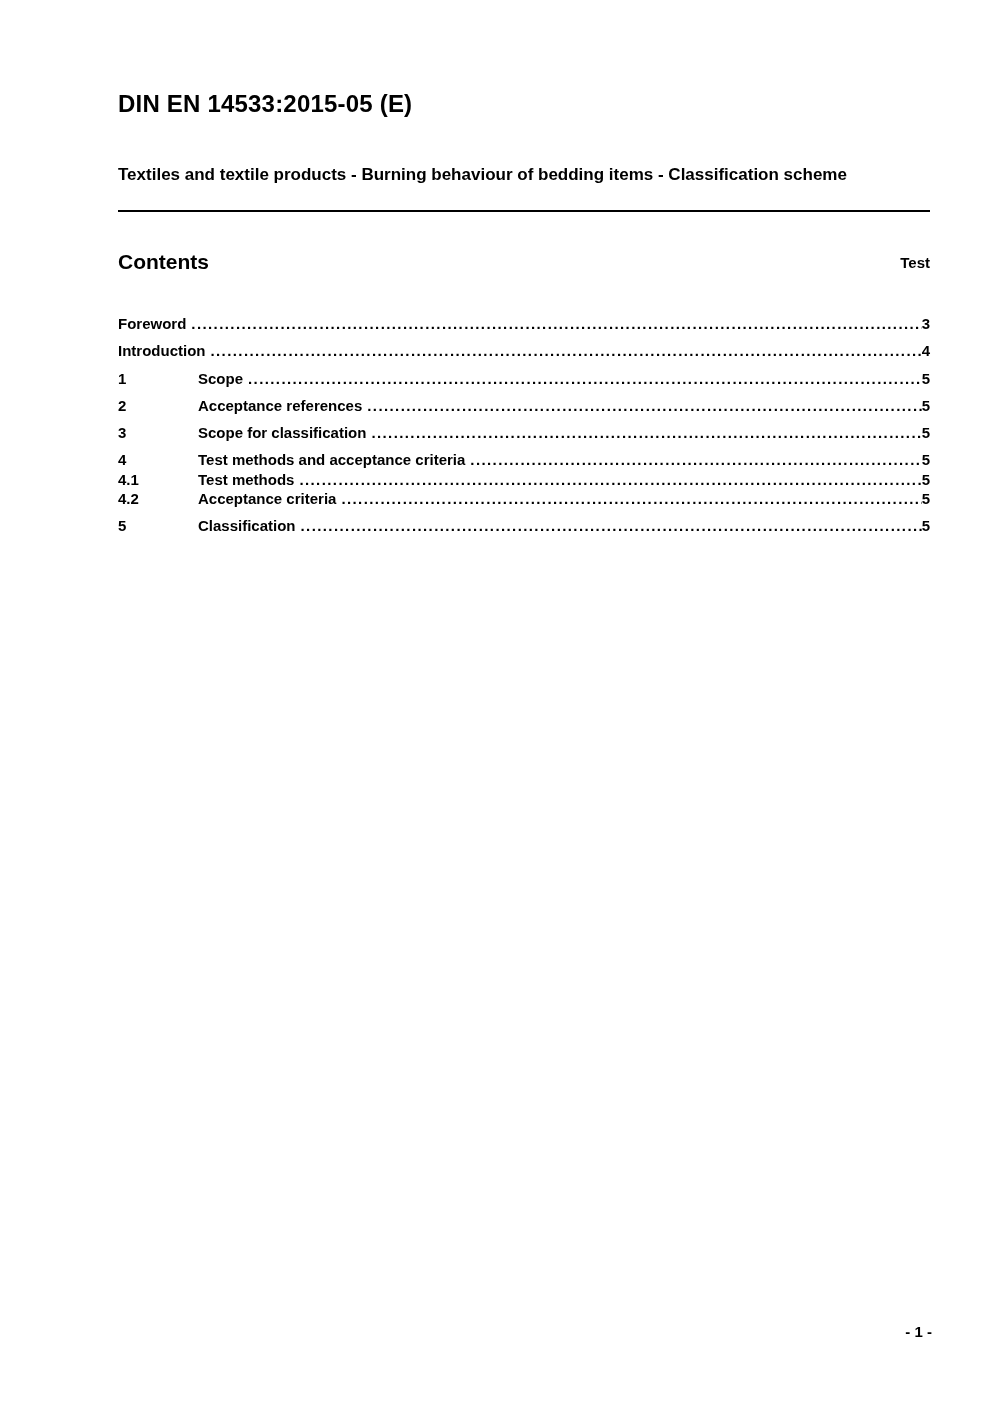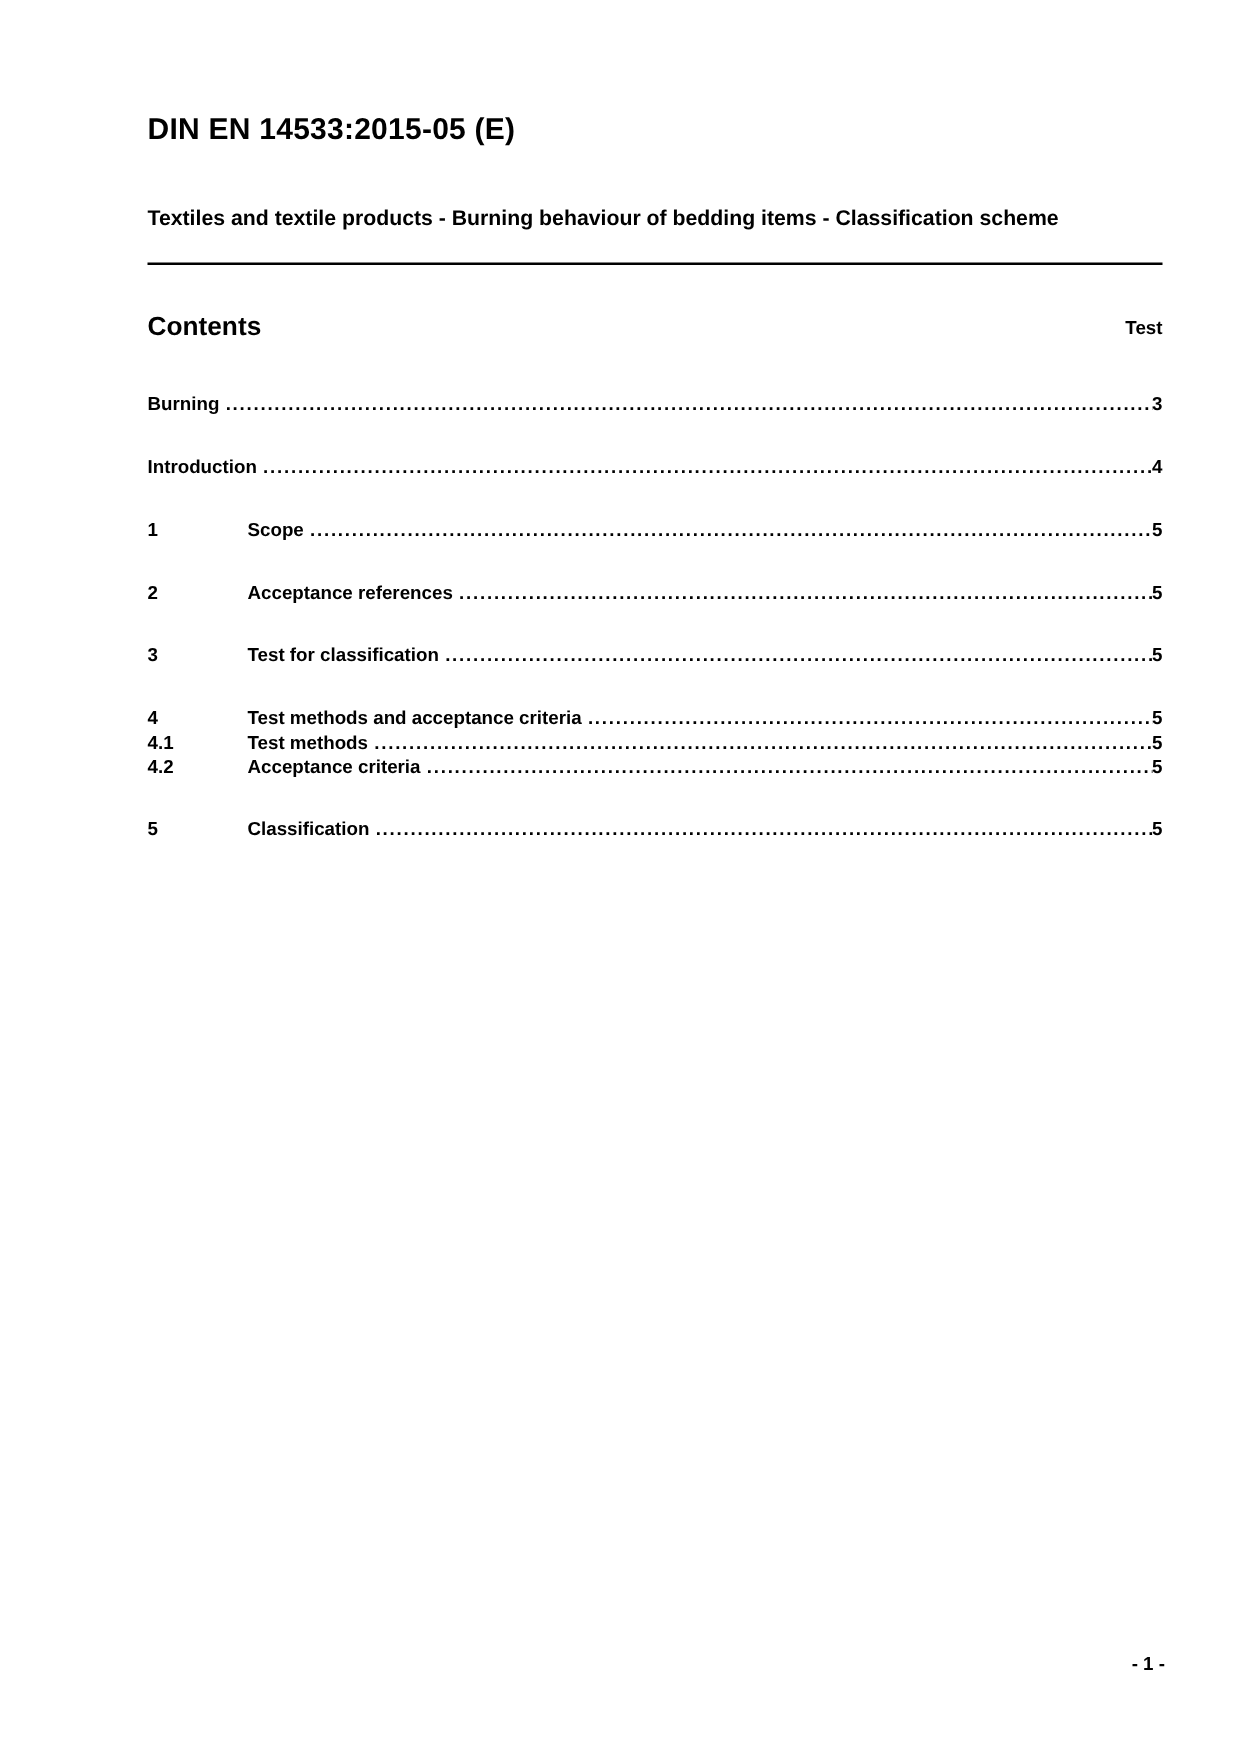--- a/index.html
+++ b/index.html
@@ -63,21 +63,21 @@
     list-style: none;
   }
   .toc-row {
     display: flex;
     align-items: baseline;
     font-size: 15px;
     font-weight: bold;
     line-height: 19.3px;
     white-space: nowrap;
   }
-  .toc-row.gap { margin-top: 31px; }
+  .toc-row.gap { margin-top: 8px; }
   .toc-num {
     flex: none;
     width: 80px;
   }
   .toc-title { flex: none; }
   .toc-dots {
     flex: 1 1 auto;
     overflow: hidden;
     margin-left: 5px;
     letter-spacing: 1.4px;
@@ -106,21 +106,21 @@
   <div class="title-rule"></div>
 
   <div class="contents-row">
     <span class="contents-heading">Contents</span>
     <span class="page-col-label">Test</span>
   </div>
 
   <ul class="toc">
 
     <li class="toc-row">
-      <span class="toc-title">Burning</span>
+      <span class="toc-title">Foreword</span>
       <span class="toc-dots"></span>
       <span class="toc-page">3</span>
     </li>
 
     <li class="toc-row gap">
       <span class="toc-title">Introduction</span>
       <span class="toc-dots"></span>
       <span class="toc-page">4</span>
     </li>
 
@@ -133,21 +133,21 @@
 
     <li class="toc-row gap">
       <span class="toc-num">2</span>
       <span class="toc-title">Acceptance references</span>
       <span class="toc-dots"></span>
       <span class="toc-page">5</span>
     </li>
 
     <li class="toc-row gap">
       <span class="toc-num">3</span>
-      <span class="toc-title">Test for classification</span>
+      <span class="toc-title">Scope for classification</span>
       <span class="toc-dots"></span>
       <span class="toc-page">5</span>
     </li>
 
     <li class="toc-row gap">
       <span class="toc-num">4</span>
       <span class="toc-title">Test methods and acceptance criteria</span>
       <span class="toc-dots"></span>
       <span class="toc-page">5</span>
     </li>

